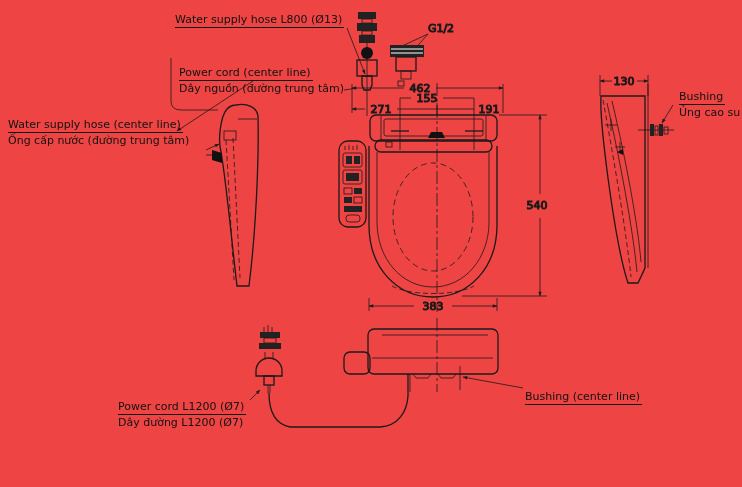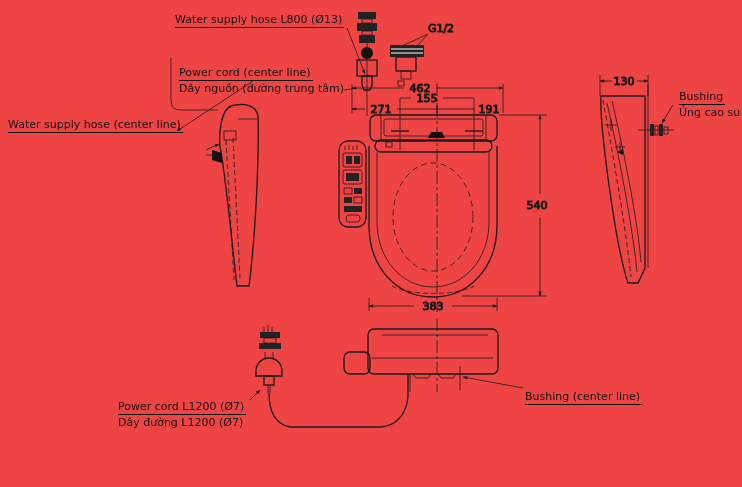--- a/index.html
+++ b/index.html
@@ -22,20 +22,21 @@
     <span class="en">Water supply hose L800 (Ø13)</span>
   </div>
 
   <div class="lbl" style="left:179px;top:66px;">
     <span class="en">Power cord (center line)</span>
     <span class="vi">Dây nguồn (đường trung tâm)</span>
   </div>
 
   <div class="lbl" style="left:8px;top:118px;">
     <span class="en">Water supply hose (center line)</span>
+    <span class="vi">Ống cấp nước (đường trung tâm)</span>
   </div>
 
   <div class="lbl" style="left:679px;top:90px;">
     <span class="en">Bushing</span>
     <span class="vi">Ủng cao su</span>
   </div>
 
   <div class="lbl" style="left:525px;top:390px;">
     <span class="en">Bushing (center line)</span>
   </div>

